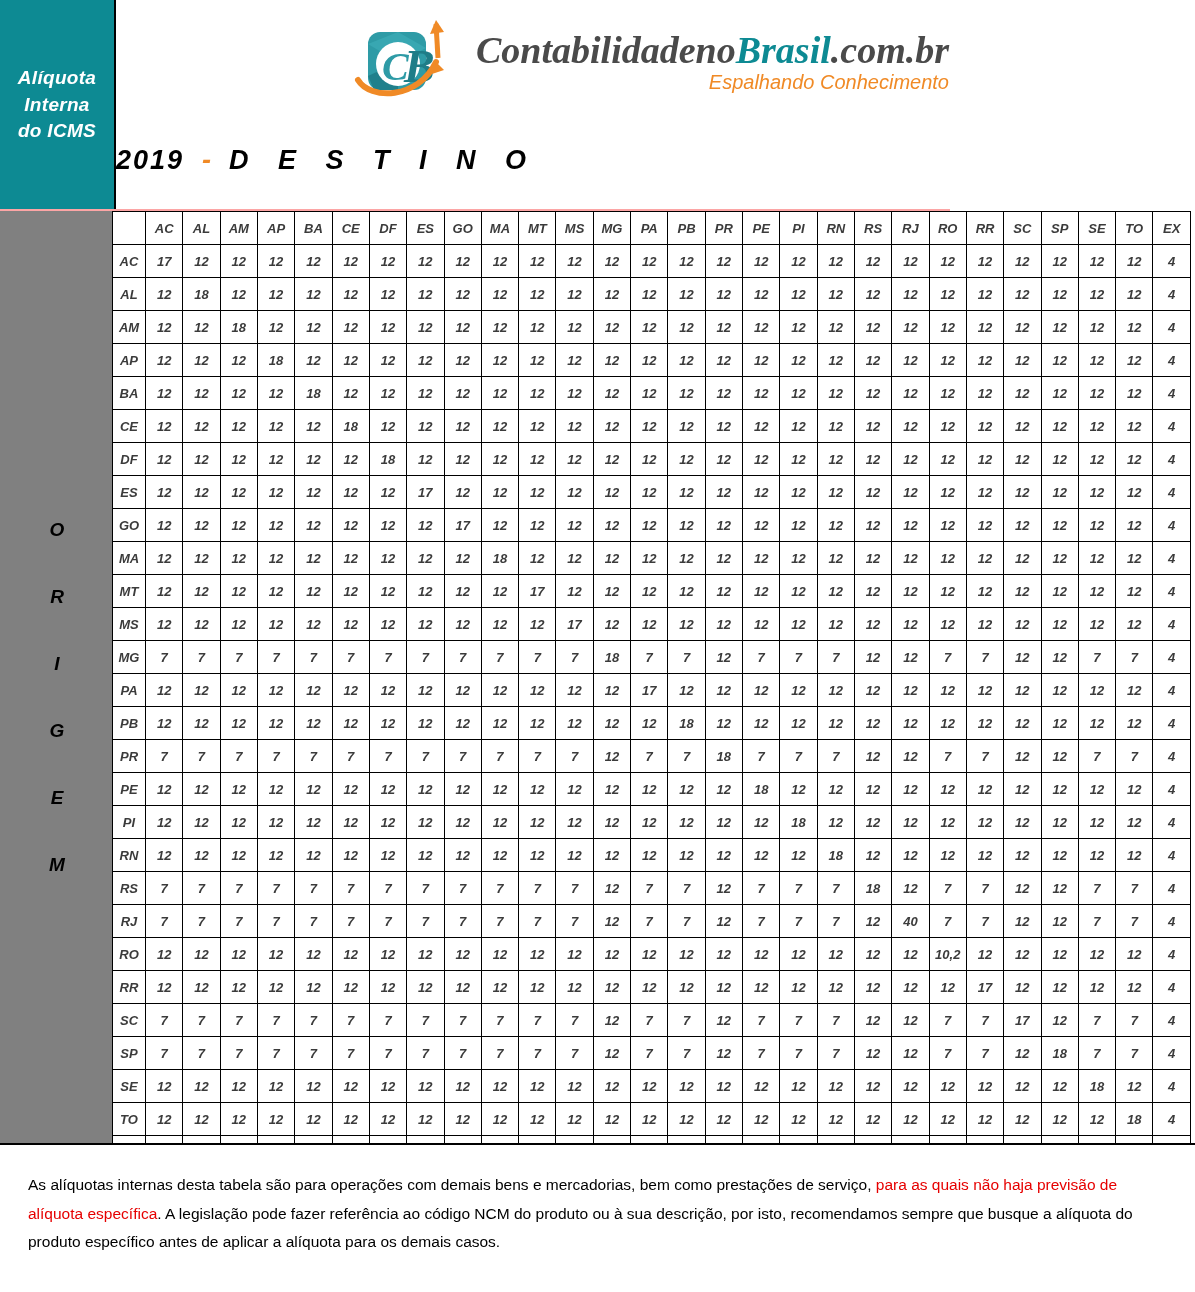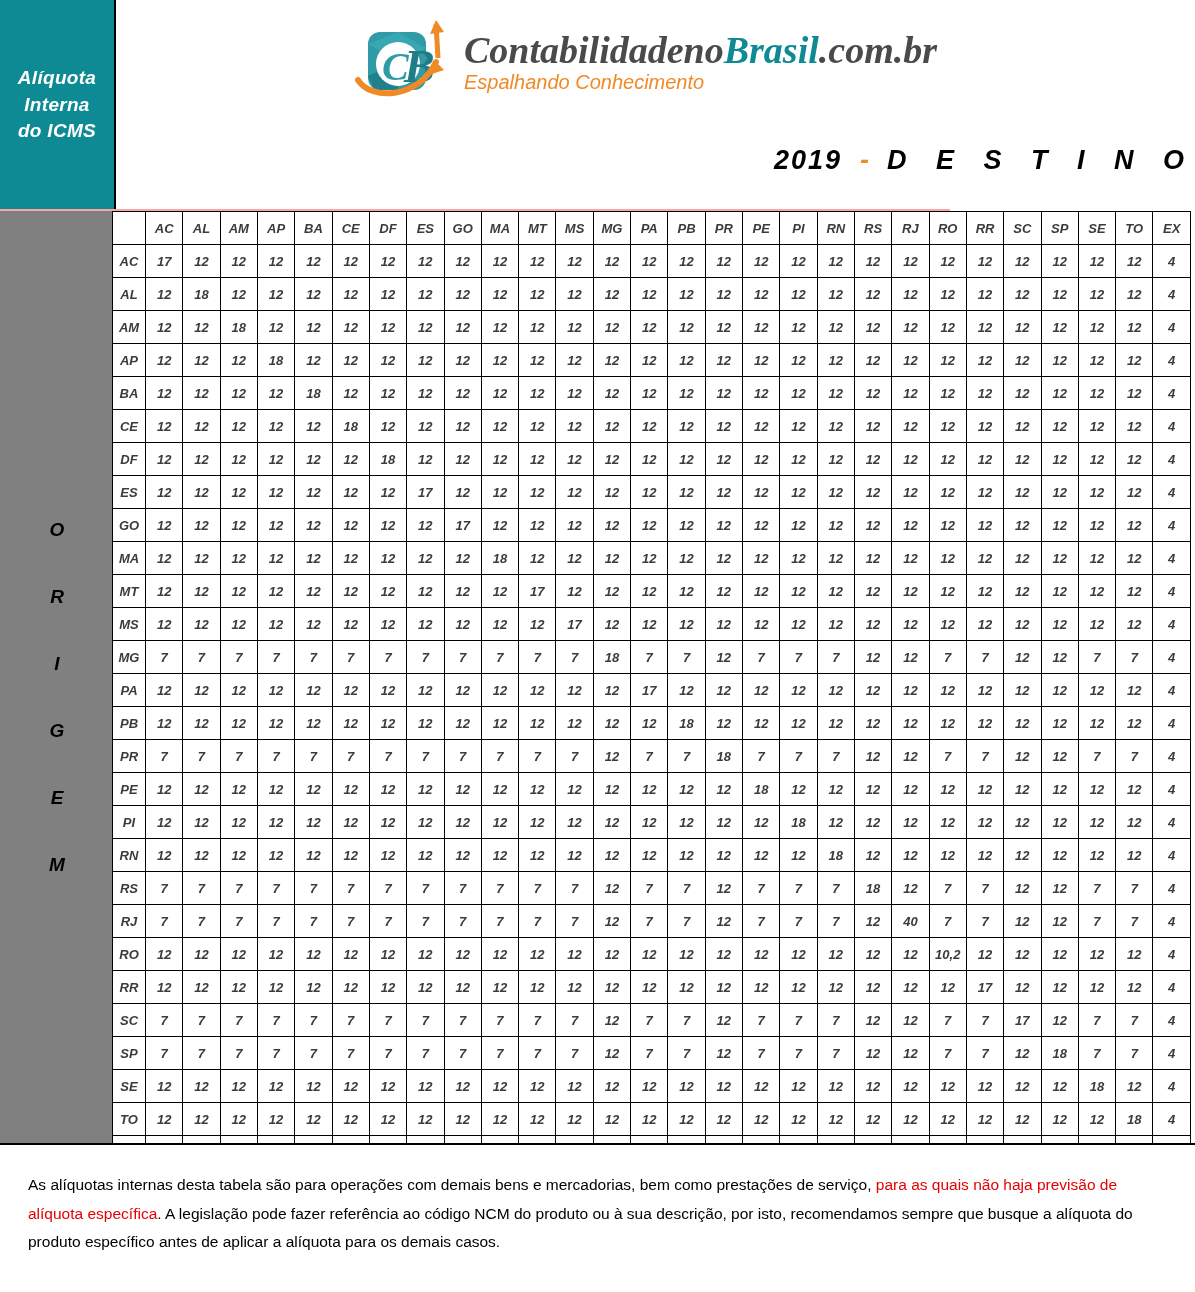--- a/index.html
+++ b/index.html
@@ -43,44 +43,45 @@
   }
 
   
   .logo-wrap {
     position: absolute;
     left: 352px; top: 16px;
     width: 545px; height: 92px;
     display: flex; align-items: center;
   }
   .logo-mark { width: 108px; height: 88px; flex: 0 0 auto; }
-  .logo-text { margin-left: 4px; }
+  .logo-text { margin-left: 16px; }
   .logo-line1 {
     font-family: "Liberation Serif", serif;
     font-style: italic; font-weight: bold;
     font-size: 38px; line-height: 1;
     white-space: nowrap;
   }
   .lt-dark { color: #4a4a4a; }
   .lt-teal { color: #0d8a93; }
   .logo-line2 {
+    text-align: right;
     color: #f08a26;
     font-size: 20px;
     font-style: italic;
     margin-top: 2px;
     font-family: "Liberation Sans", sans-serif;
     white-space: nowrap;
   }
 
   
   .destino-title {
     position: absolute;
     left: 116px; top: 145px;
     width: 1079px;
-    text-align: right;
+    text-align: left;
     font-size: 27px;
     font-style: italic;
     font-weight: bold;
     color: #000;
     white-space: nowrap;
   }
   .destino-title .yr { letter-spacing: 2px; }
   .destino-title .dash { color: #f08a26; margin: 0 18px; }
   .destino-title .dst { letter-spacing: 11px; }
 

